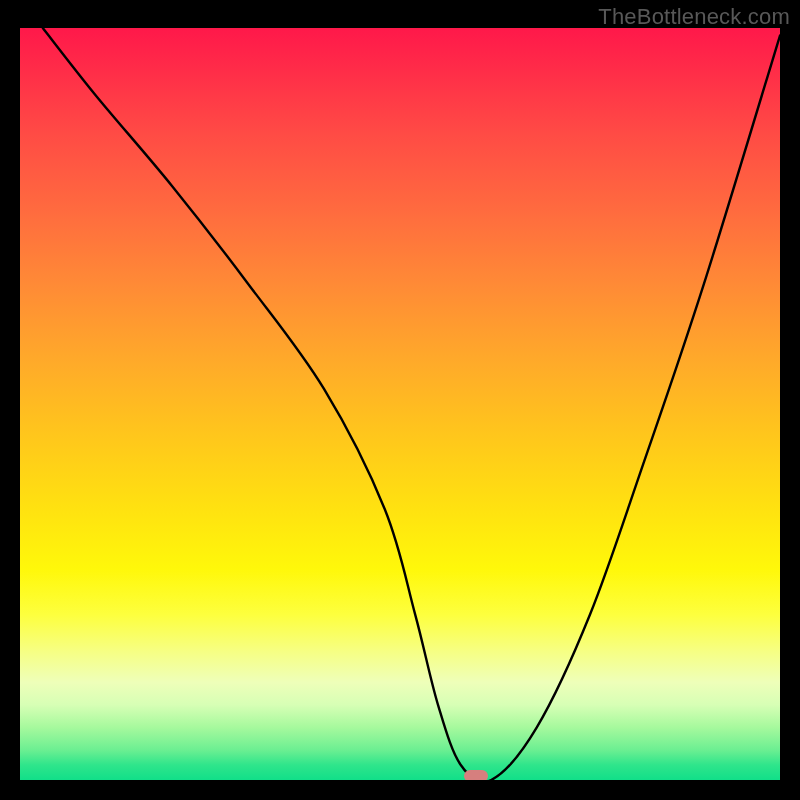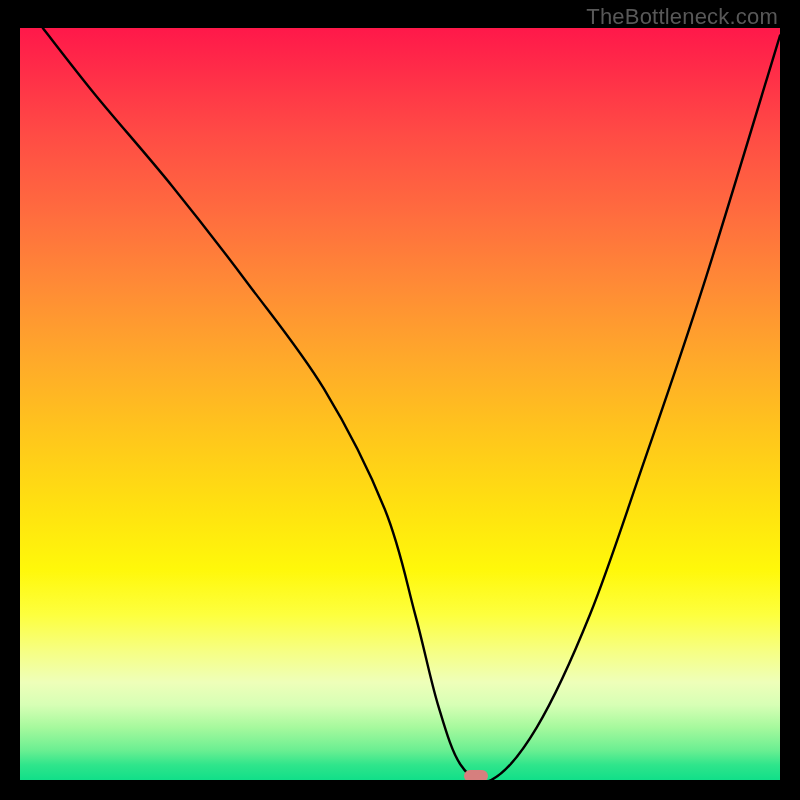--- a/index.html
+++ b/index.html
@@ -13,21 +13,21 @@
   }
   .frame {
     position: relative;
     width: 800px;
     height: 800px;
     background: #000;
   }
   .watermark {
     position: absolute;
     top: 4px;
-    right: 22px;
+    right: 10px;
     color: #585858;
     font-size: 22px;
     font-weight: 500;
     letter-spacing: 0.2px;
     z-index: 5;
   }
   .plot {
     position: absolute;
     left: 20px;
     top: 28px;

